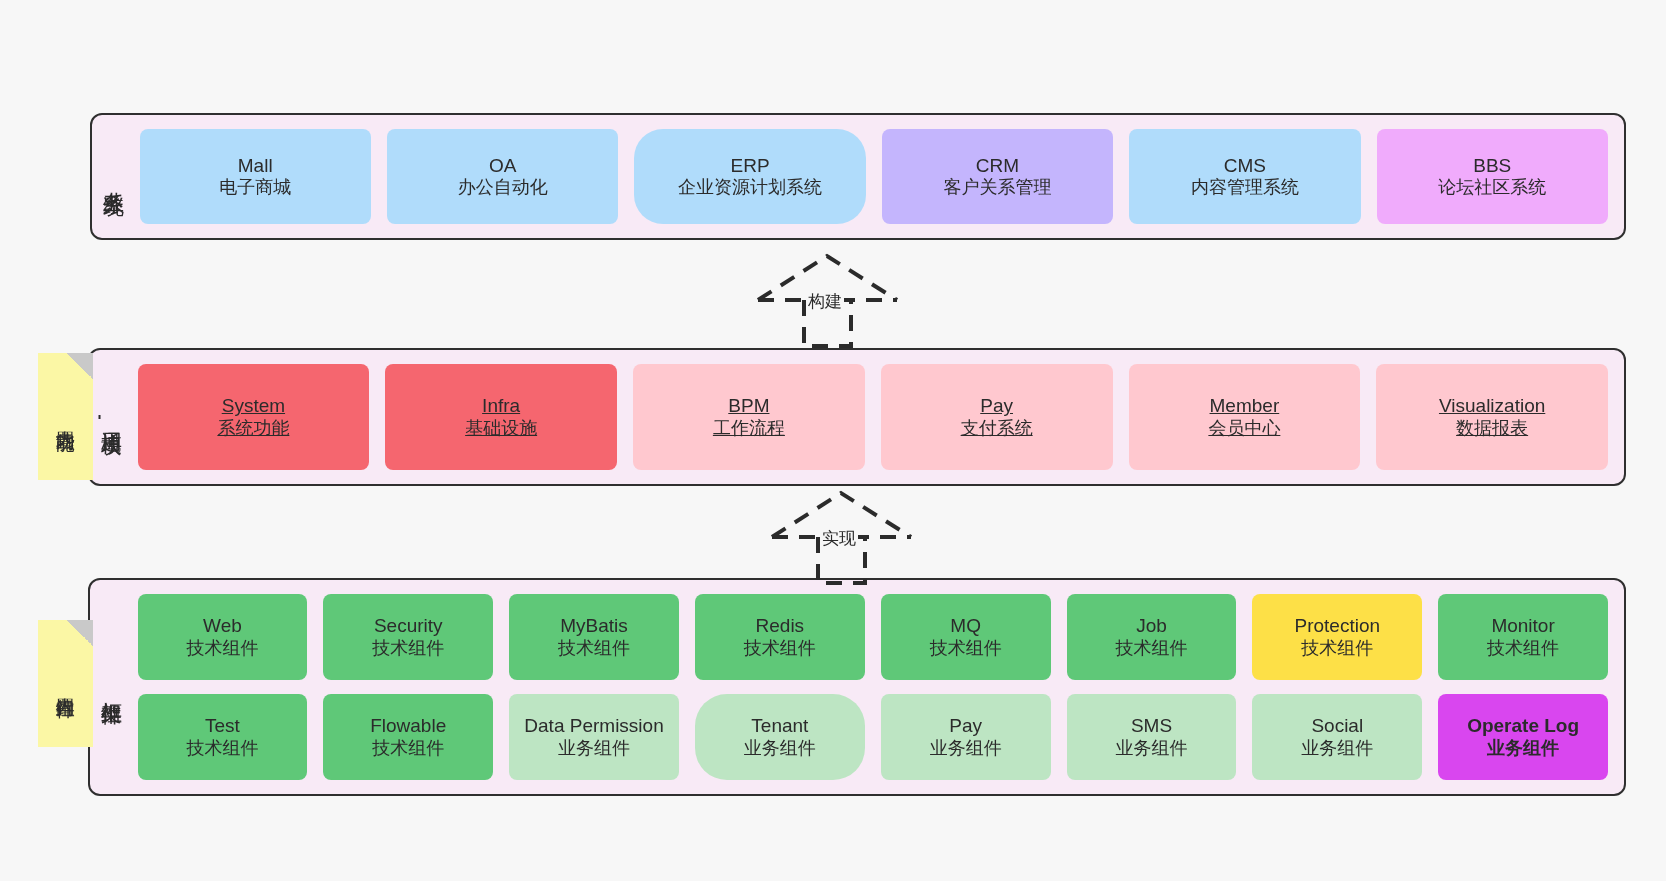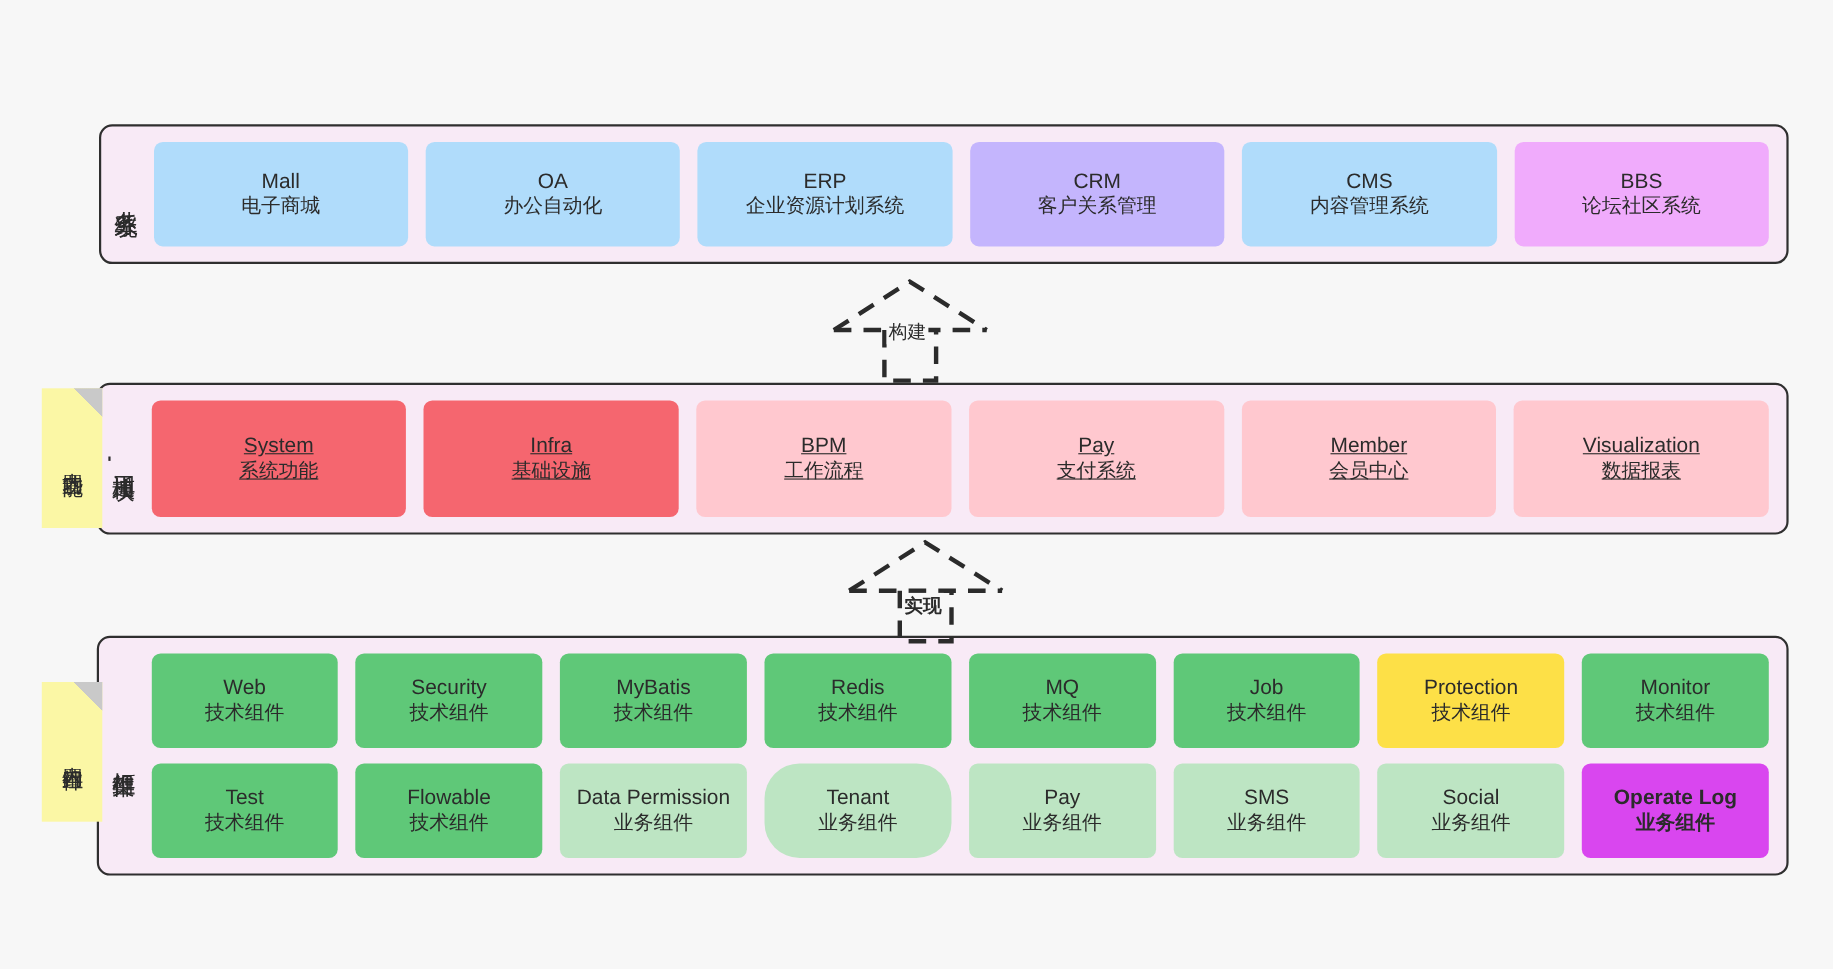--- a/index.html
+++ b/index.html
@@ -135,21 +135,21 @@
     <div class="layer-title">业务系统</div>
     <div class="cards one-row six" id="grid-business">
         <div class="card" style="background: rgb(176, 220, 251);">
           <div class="t1">Mall</div>
           <div class="t2">电子商城</div>
         </div>
         <div class="card" style="background: rgb(176, 220, 251);">
           <div class="t1">OA</div>
           <div class="t2">办公自动化</div>
         </div>
-        <div class="card" style="background: rgb(176, 220, 251);">
+        <div class="card" style="background: rgb(176, 220, 251); border-radius: 29px;">
           <div class="t1">ERP</div>
           <div class="t2">企业资源计划系统</div>
         </div>
         <div class="card" style="background: #c4b5fd;">
           <div class="t1">CRM</div>
           <div class="t2">客户关系管理</div>
         </div>
         <div class="card" style="background: rgb(176, 220, 251);">
           <div class="t1">CMS</div>
           <div class="t2">内容管理系统</div>
@@ -206,21 +206,21 @@
         </div>
       </div>
   </div>
 
   <div class="connector" style="left:770px; top:489px; width:145px; height:96px;">
     <svg width="145" height="96" viewBox="0 0 145 96" aria-hidden="true">
       <path d="M 2 48 L 71 4 L 141 48" fill="none" stroke="#2b2b2b" stroke-width="4" stroke-dasharray="16 11" stroke-linecap="butt"></path>
       <path d="M 2 48 L 141 48" fill="none" stroke="#2b2b2b" stroke-width="4" stroke-dasharray="16 11" stroke-linecap="butt"></path>
       <path d="M 48 48 L 48 94 L 95 94 L 95 48" fill="none" stroke="#2b2b2b" stroke-width="4" stroke-dasharray="16 11" stroke-linecap="butt"></path>
     </svg>
-    <span class="conn-label" style="left:50px; top:50px;font-weight:bold;">实现</span>
+    <span class="conn-label" style="left:50px; top:38px;">实现</span>
   </div>
 
   <div class="sticky" style="left: 38px; top: 620px; width: 55px; height: 127px; background: rgb(251, 247, 165);">
     <div class="fold"></div>
     <div class="sticky-label">内置组件</div>
   </div>
 
   <div class="layer" id="layer-framework" style="left: 88px; top: 578px; width: 1538px; height: 218px; background: rgb(248, 234, 246); border-color: rgb(47, 47, 47);">
     <div class="layer-title">框架组件</div>
     <div class="cards two-rows eight" id="grid-framework">

